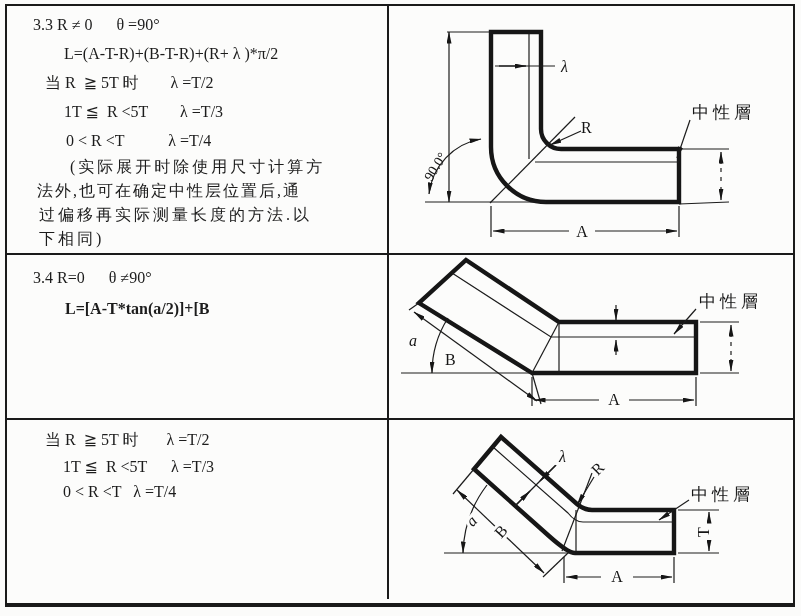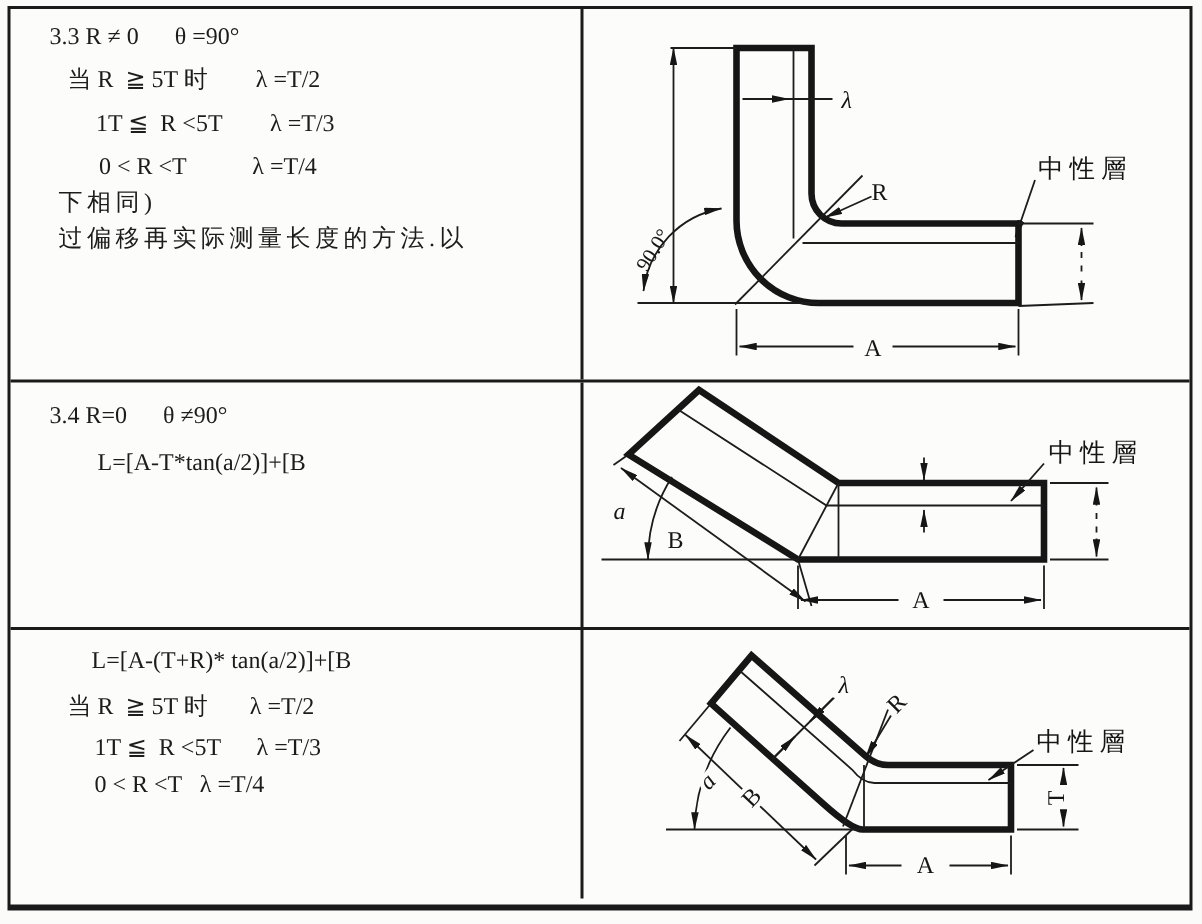--- a/index.html
+++ b/index.html
@@ -6,44 +6,47 @@
   .stage{position:relative;width:801px;height:616px;background:#fbfbfa;overflow:hidden;
          font-family:"Liberation Serif","DejaVu Serif",serif;color:#1c1c1c;}
   .sheet{position:absolute;left:5px;top:4px;width:786px;height:597px;
          border:2px solid #1a1a1a;border-bottom-width:4px;background:#fcfcfb;
          display:flex;flex-direction:column;box-sizing:content-box;}
   .trow{display:flex;border-bottom:2px solid #1a1a1a;}
   .trow:last-child{border-bottom:none;}
   .tcell{width:380px;border-right:2px solid #1a1a1a;overflow:hidden;}
   .dcell{width:400px;position:relative;}
   .ln{white-space:pre;font-size:16px;line-height:22px;color:#1c1c1c;}
-  .bold{font-weight:normal;}
+  .bold{font-weight:bold;}
   svg{display:block;}
   .pk{fill:none;stroke:#161616;stroke-width:4.4;stroke-miterlimit:8;}
   .tn{fill:none;stroke:#1c1c1c;stroke-width:1.2;}
   .du{font:16px "Liberation Serif","DejaVu Serif",serif;fill:#161616;}
   .di{font:italic 16px "Liberation Serif","DejaVu Serif",serif;fill:#161616;}
   .cjk{font:17px "Liberation Serif","DejaVu Serif",serif;fill:#161616;letter-spacing:4px;}
   .sm{font:14px "Liberation Serif","DejaVu Serif",serif;fill:#161616;}
   .halo{stroke:#fcfcfb;stroke-width:6px;paint-order:stroke;}
 </style>
 </head>
 <body>
 
 <div class="stage">
   <div class="sheet">
 
     <div class="trow" style="height:247px">
       <div class="tcell">
         <div class="ln" style="margin:8px 0 0 26px">3.3 R ≠ 0      θ =90°</div>
+        <div class="ln" style="margin:7px 0 0 57px">L=(A-T-R)+(B-T-R)+(R+ λ )*π/2</div>
         <div class="ln" style="margin:7px 0 0 38px">当 R  ≧ 5T 时        λ =T/2</div>
         <div class="ln" style="margin:7px 0 0 57px">1T ≦  R &lt;5T        λ =T/3</div>
         <div class="ln" style="margin:7px 0 0 59px">0 &lt; R &lt;T           λ =T/4</div>
+        <div class="ln" style="margin:4px 0 0 63px;letter-spacing:3px">(实际展开时除使用尺寸计算方</div>
+        <div class="ln" style="margin:2px 0 0 30px;letter-spacing:2px">法外,也可在确定中性层位置后,通</div>
+        <div class="ln" style="margin:2px 0 0 32px;letter-spacing:3px">过偏移再实际测量长度的方法.以</div>
         <div class="ln" style="margin:2px 0 0 32px;letter-spacing:3px">下相同)</div>
-        <div class="ln" style="margin:2px 0 0 32px;letter-spacing:3px">过偏移再实际测量长度的方法.以</div>
       </div>
       <div class="dcell">
         <svg width="400" height="247" viewBox="0 0 400 247">
           <defs>
             <marker id="a1" viewBox="0 0 12 5" markerWidth="12" markerHeight="5" refX="11.5" refY="2.5" orient="auto-start-reverse" markerUnits="userSpaceOnUse">
               <path d="M0 0 L12 2.5 L0 5 Z" fill="#161616"></path>
             </marker>
           </defs>
           <g>
             <path class="pk" d="M102 141 L102 26 L152 26 L152 123 A20 20 0 0 0 172 143 L290 143 L290 196 L157 196 A55 55 0 0 1 102 141 Z"></path>
@@ -125,21 +128,20 @@
           <text class="di" x="20" y="91">a</text>
           <text class="du" x="56" y="110">B</text>
           <text class="du halo" x="225" y="150" text-anchor="middle">A</text>
           <text class="cjk" x="310" y="52">中性層</text>
         </svg>
       </div>
     </div>
 
     <div class="trow" style="height:179px">
       <div class="tcell">
-        <div class="ln" style="margin:10px 0 0 54px">L=[A-(T+R)* tan(a/2)]+[B</div>
         <div class="ln" style="margin:9px 0 0 38px">当 R  ≧ 5T 时       λ =T/2</div>
         <div class="ln" style="margin:5px 0 0 56px">1T ≦  R &lt;5T      λ =T/3</div>
         <div class="ln" style="margin:3px 0 0 56px">0 &lt; R &lt;T   λ =T/4</div>
       </div>
       <div class="dcell">
         <svg width="400" height="179" viewBox="0 0 400 179">
           <defs>
             <marker id="a3" viewBox="0 0 12 5" markerWidth="12" markerHeight="5" refX="11.5" refY="2.5" orient="auto-start-reverse" markerUnits="userSpaceOnUse">
               <path d="M0 0 L12 2.5 L0 5 Z" fill="#161616"></path>
             </marker>

